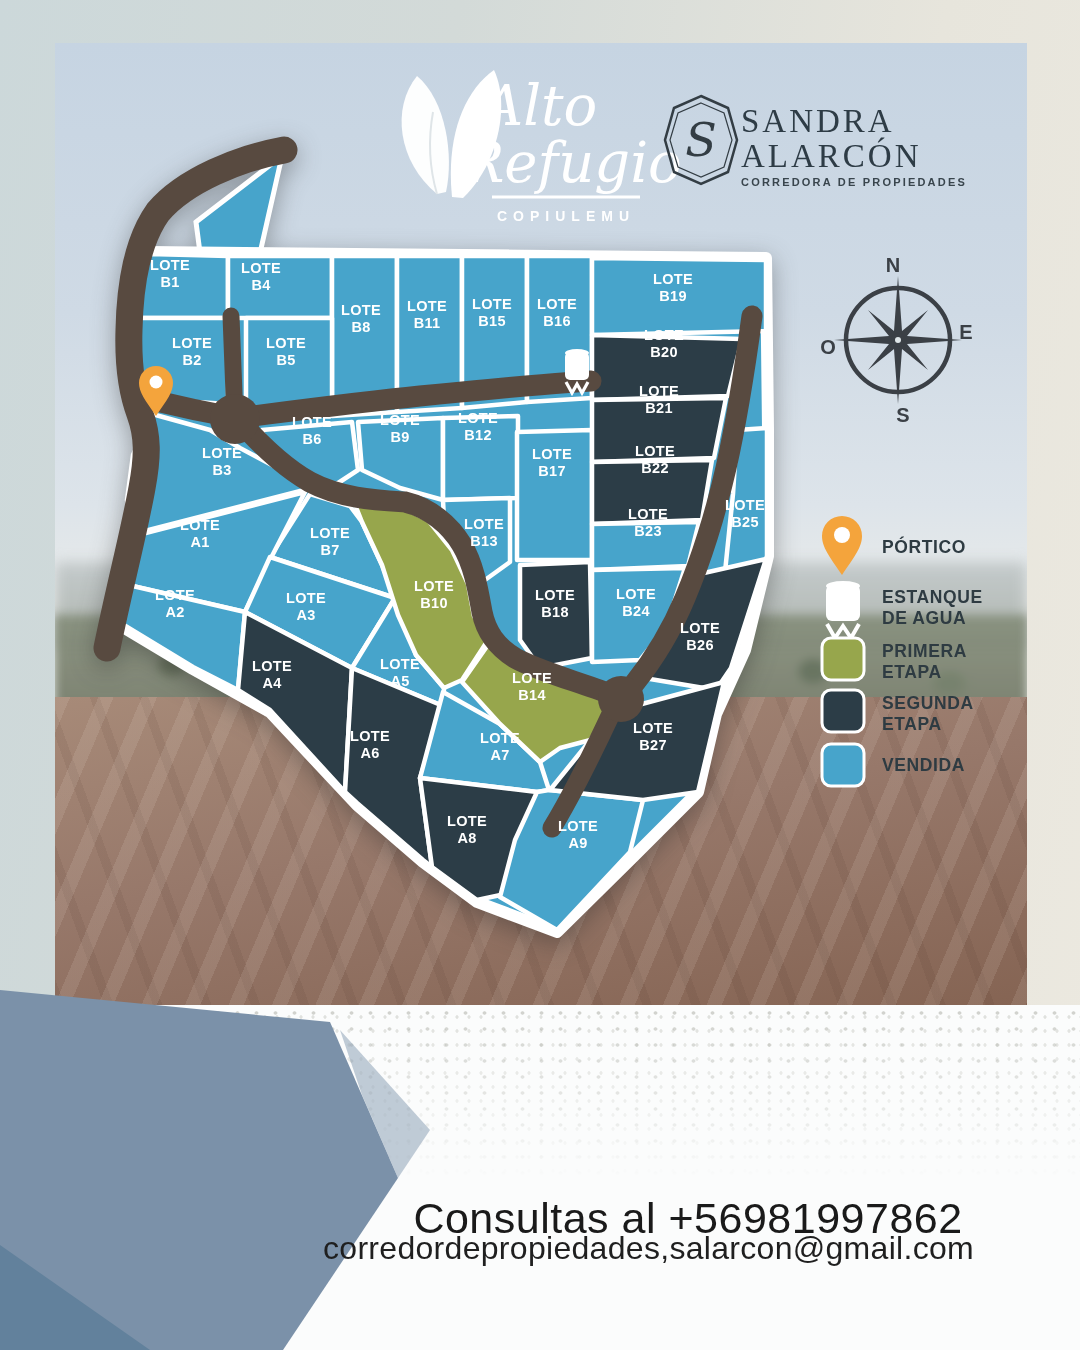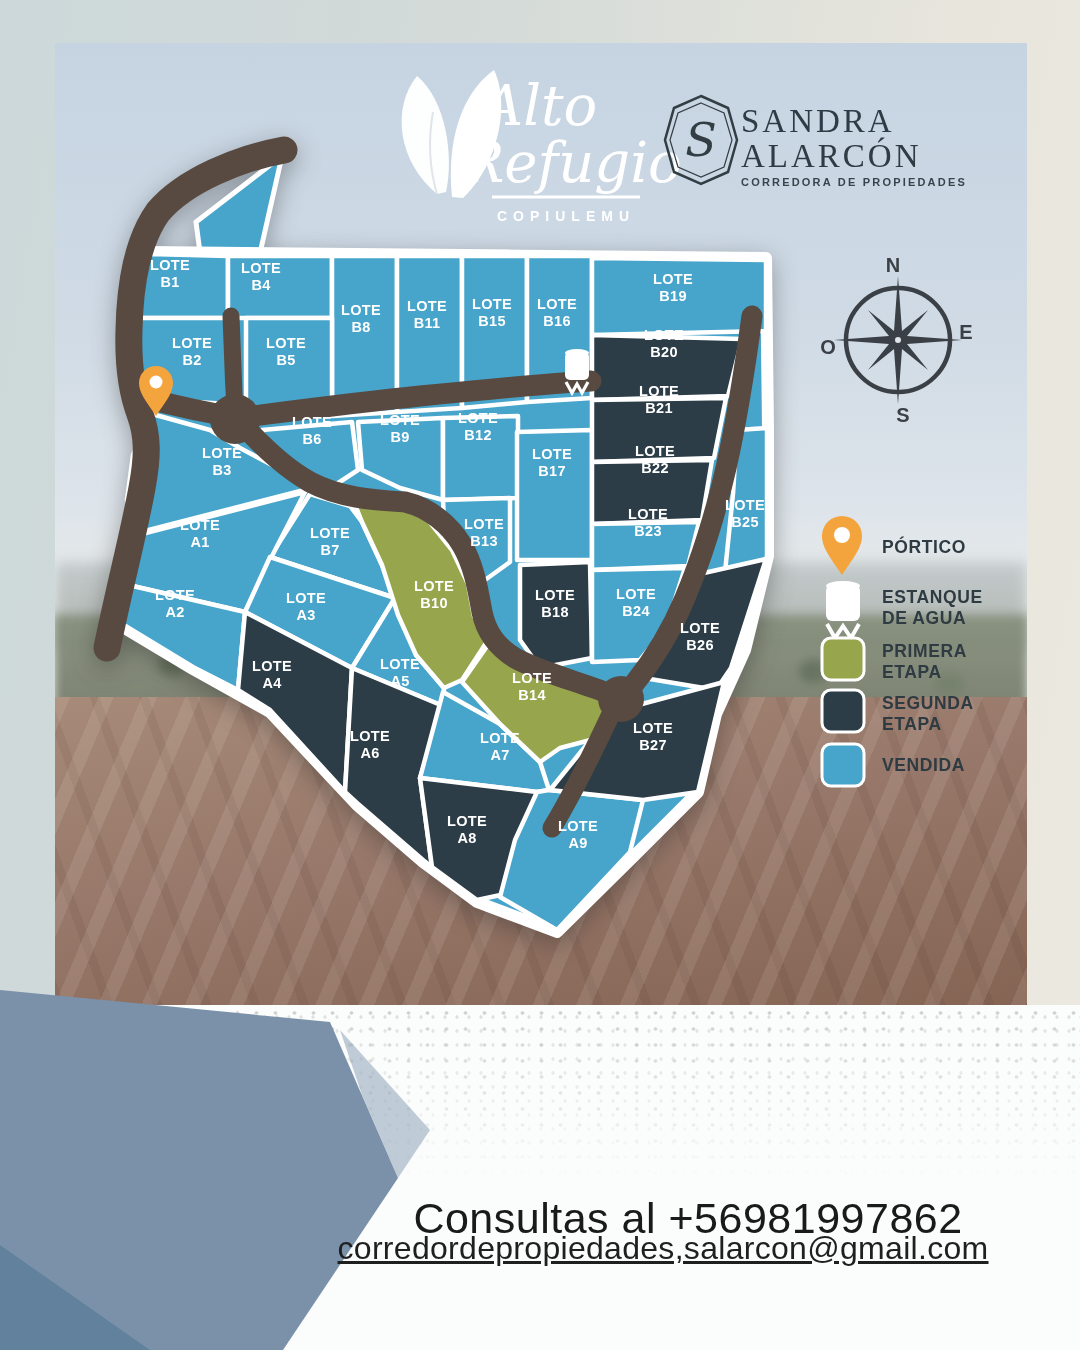--- a/index.html
+++ b/index.html
@@ -34,22 +34,22 @@
   .footer{position:absolute;left:0;top:1005px;width:1080px;height:345px;background:#fbfcfc;}
   .speckle{position:absolute;left:0;top:0;width:1080px;height:185px;
     background-image:
       radial-gradient(rgba(158,160,150,.5) 1.6px, transparent 2.3px),
       radial-gradient(rgba(172,174,164,.38) 1.2px, transparent 1.9px);
     background-size:19px 16px, 12px 14px;background-position:0 0,7px 5px;
     -webkit-mask-image:linear-gradient(180deg,rgba(0,0,0,.95),transparent 96%);
     mask-image:linear-gradient(180deg,rgba(0,0,0,.95),transparent 96%);}
   .footer-text1{position:absolute;left:348px;top:1178px;width:680px;text-align:center;
     font-size:43px;letter-spacing:.5px;color:#1a1a1a;font-weight:400;margin-top:16px;}
-  .footer-text2{position:absolute;left:323px;top:1230px;width:680px;text-align:center;
-    font-size:32px;letter-spacing:.3px;color:#1f1f1f;font-weight:400;text-decoration:underline;}
+  .footer-text2{position:absolute;left:323px;top:1230px;width:680px;
+    font-size:32px;letter-spacing:.3px;color:#1f1f1f;font-weight:400;}
   svg text{user-select:none;}
   .lotlabel{fill:#ffffff;font-weight:bold;font-size:14.5px;letter-spacing:.3px;
     font-family:"Liberation Sans",sans-serif;text-anchor:middle;}
   .legendlabel{fill:#2e3b42;font-weight:bold;font-size:17.5px;letter-spacing:.6px;
     font-family:"Liberation Sans",sans-serif;}
   .compassletter{fill:#3b4046;font-weight:bold;font-size:20px;text-anchor:middle;
     font-family:"Liberation Sans",sans-serif;}
   .brandscript{fill:#ffffff;font-family:"DejaVu Serif","Liberation Serif",serif;
     font-style:italic;text-anchor:middle;}
   .brandsub{fill:#ffffff;font-weight:bold;font-size:14px;letter-spacing:6px;text-anchor:middle;

